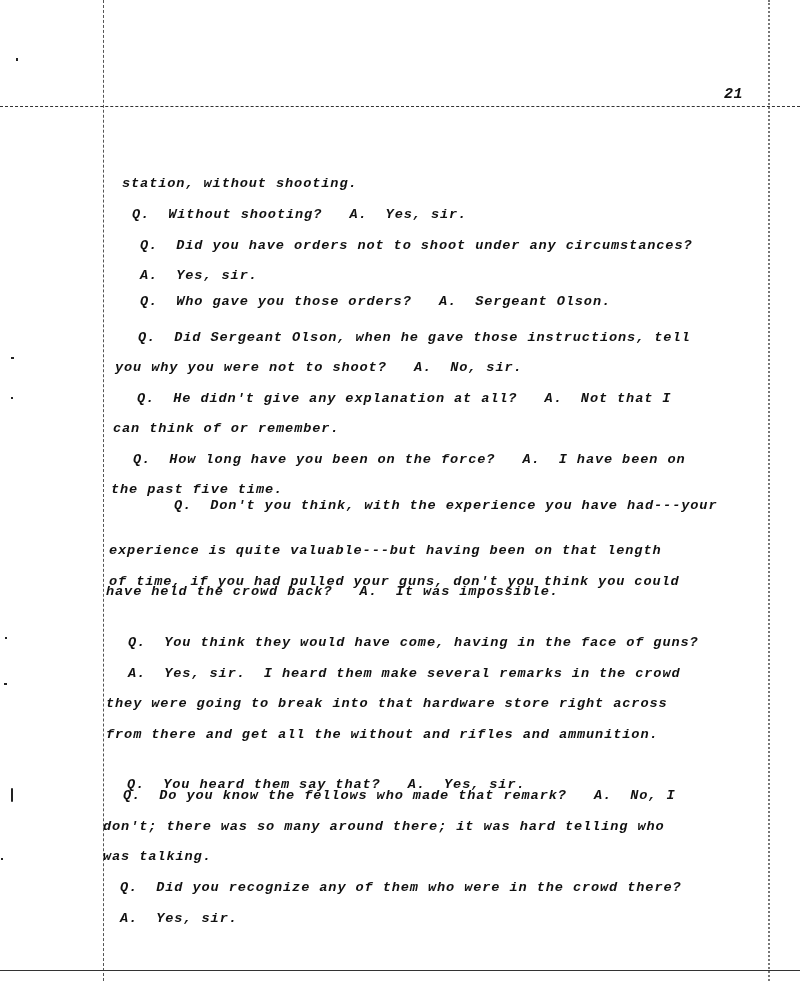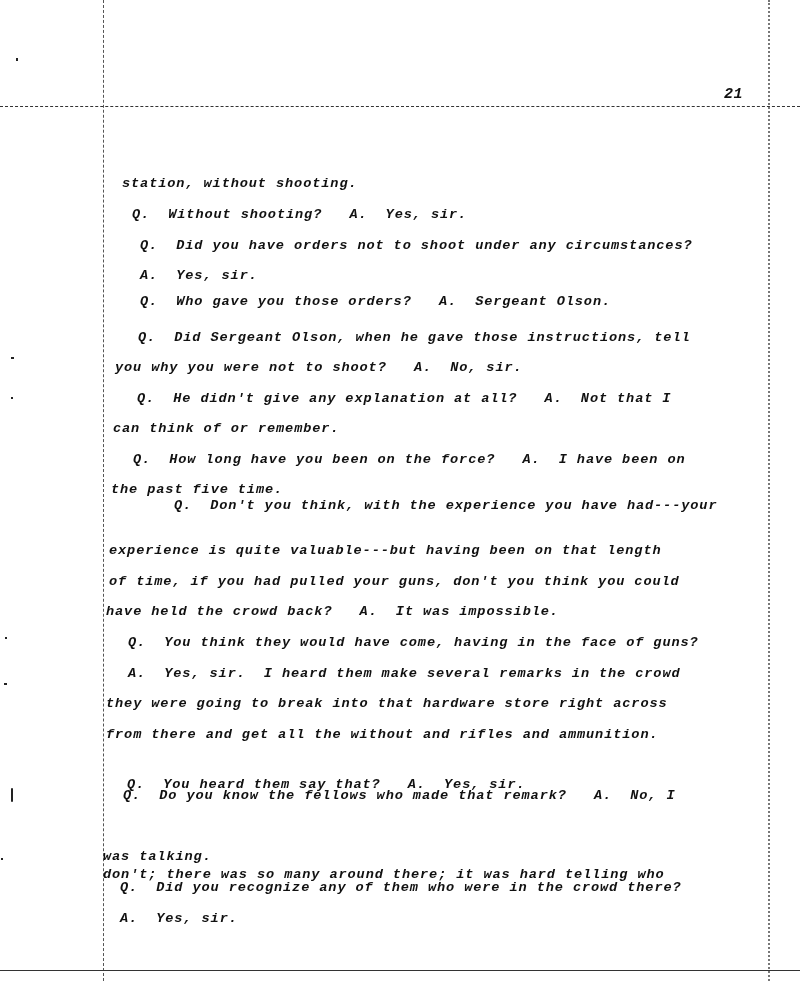--- a/index.html
+++ b/index.html
@@ -88,28 +88,28 @@
     <div class="line" style="left: 140px; top: 294px;">Q.  Who gave you those orders?   A.  Sergeant Olson.</div>
     <div class="line" style="left: 138px; top: 330px;">Q.  Did Sergeant Olson, when he gave those instructions, tell</div>
     <div class="line" style="left: 115px; top: 360px;">you why you were not to shoot?   A.  No, sir.</div>
     <div class="line" style="left: 137px; top: 391px;">Q.  He didn't give any explanation at all?   A.  Not that I</div>
     <div class="line" style="left: 113px; top: 421px;">can think of or remember.</div>
     <div class="line" style="left: 133px; top: 452px;">Q.  How long have you been on the force?   A.  I have been on</div>
     <div class="line" style="left: 111px; top: 482px;">the past five time.</div>
     <div class="line" style="left: 131px; top: 498px; margin-left: 43px;">Q.  Don't you think, with the experience you have had---your</div>
     <div class="line" style="left: 109px; top: 543px;">experience is quite valuable---but having been on that length</div>
     <div class="line" style="left: 109px; top: 574px;">of time, if you had pulled your guns, don't you think you could</div>
-    <div class="line" style="left: 106px; top: 604px;">have held the crowd back?   A.  It was impossible.</div>
+    <div class="line" style="left: 106px; top: 584px;">have held the crowd back?   A.  It was impossible.</div>
     <div class="line" style="left: 128px; top: 635px;">Q.  You think they would have come, having in the face of guns?</div>
     <div class="line" style="left: 128px; top: 666px;">A.  Yes, sir.  I heard them make several remarks in the crowd</div>
     <div class="line" style="left: 106px; top: 696px;">they were going to break into that hardware store right across</div>
     <div class="line" style="left: 106px; top: 727px;">from there and get all the without and rifles and ammunition.</div>
     <div class="line" style="left: 127px; top: 757px; margin-top: 20px;">Q.  You heard them say that?   A.  Yes, sir.</div>
     <div class="line" style="left: 123px; top: 788px;">Q.  Do you know the fellows who made that remark?   A.  No, I</div>
-    <div class="line" style="left: 103px; top: 819px; margin-top: 48px;">don't; there was so many around there; it was hard telling who</div>
+    <div class="line" style="left: 103px; top: 819px;">don't; there was so many around there; it was hard telling who</div>
     <div class="line" style="left: 103px; top: 849px;">was talking.</div>
     <div class="line" style="left: 120px; top: 880px;">Q.  Did you recognize any of them who were in the crowd there?</div>
     <div class="line" style="left: 120px; top: 911px;">A.  Yes, sir.</div>
   </div>
 
   <div class="speck" style="left:16px;top:58px;width:2px;height:3px;"></div>
   <div class="speck" style="left:11px;top:357px;width:3px;height:2px;"></div>
   <div class="speck" style="left:11px;top:397px;width:2px;height:2px;"></div>
   <div class="speck" style="left:5px;top:637px;width:2px;height:2px;"></div>
   <div class="speck" style="left:4px;top:683px;width:3px;height:2px;"></div>

